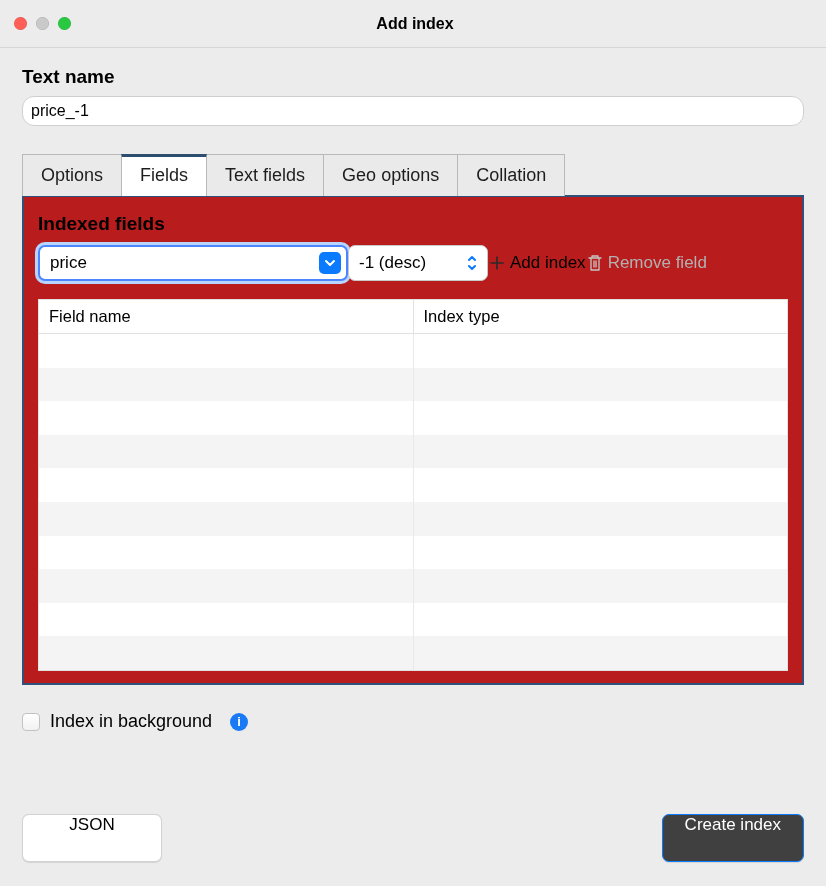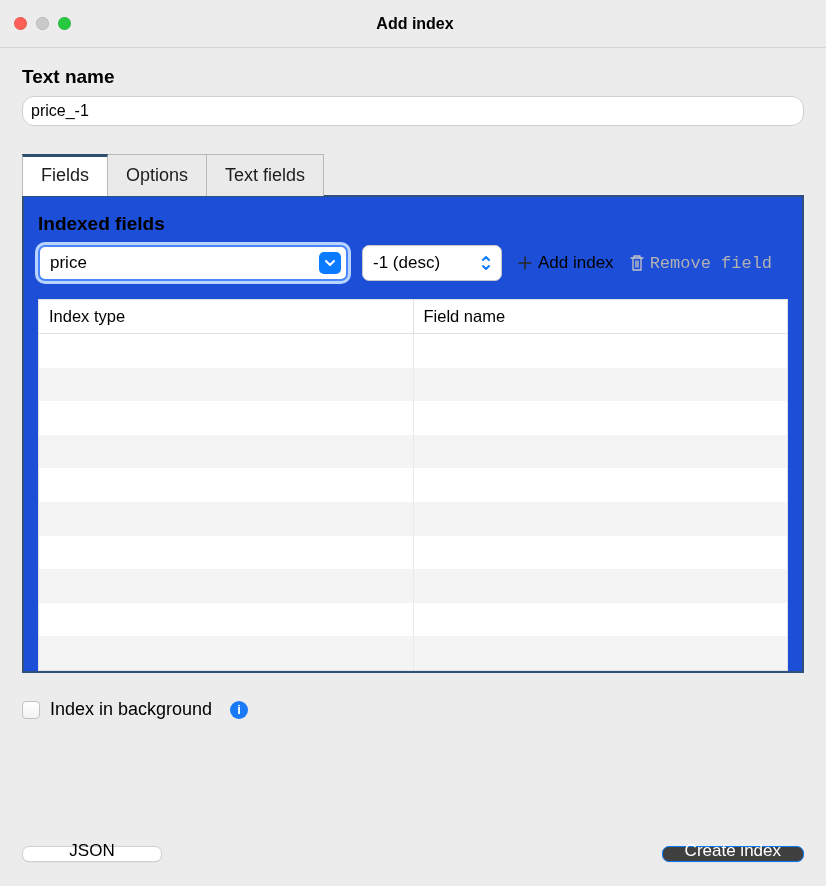--- a/index.html
+++ b/index.html
@@ -85,36 +85,35 @@
     }
     .tab.active {
       background: #fff;
       border-top: 3px solid #2e4e70;
       position: relative;
       z-index: 2;
       padding-top: 8px;
     }
     .tab-panel {
       border: 2px solid #30527a;
-      background: #1d4ed8;
+      background: #b91c1c;
       margin-top: -1px;
-      padding: 16px 14px 0 14px;
+      padding: 16px 14px 12px 14px;
     }
 
     .panel-heading {
       font-weight: 700;
       font-size: 19px;
       margin-bottom: 10px;
     }
 
     
     .field-row {
       display: flex;
       align-items: center;
-      gap: 14px;
     }
     .combo {
       position: relative;
       height: 36px;
       border-radius: 7px;
       background: #fff;
       display: flex;
       align-items: center;
     }
     .combo-field {
@@ -160,21 +159,21 @@
     }
     .chev-btn svg { display: block; }
 
     .link-btn {
       display: flex;
       align-items: center;
       gap: 4px;
       font-size: 17px;
       color: #000;
     }
-    .link-btn.disabled { color: #b1b1b1; font-family: Liberation Mono, monospace; }
+    .link-btn.disabled { color: #b1b1b1; }
     .link-btn .ico {
       width: 18px;
       height: 18px;
       display: flex;
       align-items: center;
       justify-content: center;
     }
 
     
     .table {
@@ -243,27 +242,27 @@
     
     .button-bar {
       position: absolute;
       bottom: 24px;
       left: 22px;
       right: 22px;
       display: flex;
       align-items: center;
     }
     .btn {
-      height: 16px;
+      height: 48px;
       min-width: 140px;
       padding: 0 22px;
       border-radius: 7px;
       font-size: 17px;
       display: flex;
-      align-items: flex-end;
+      align-items: flex-start;
       justify-content: center;
       background: #fff;
       border: 1px solid #d2d2d2;
       box-shadow: 0 0.5px 1px rgba(0,0,0,0.1);
     }
     .btn.primary {
       background: #404040;
       border-color: #0a7aff;
       color: #fff;
     }
@@ -280,23 +279,25 @@
   </div>
   <div class="title">Add index</div>
 </div>
 
 <div class="content">
   <div class="section-label">Text name</div>
   <input class="text-input" value="price_-1" style="">
 
   <div class="tabs-wrap">
     <div class="tabs">
+      <div class="tab">Options</div>
       <div class="tab active">Fields</div>
-      <div class="tab">Options</div>
       <div class="tab">Text fields</div>
+      <div class="tab">Geo options</div>
+      <div class="tab">Collation</div>
     </div>
     <div class="tab-panel">
       <div class="panel-heading">Indexed fields</div>
 
       <div class="field-row">
 
         <div class="combo combo-field">
           <input value="price" style="">
           <div class="chev-btn">
             <svg width="12" height="10" viewBox="0 0 12 10">
@@ -329,22 +330,22 @@
             <svg width="16" height="18" viewBox="0 0 16 18">
               <path d="M2 4 H14 M5 4 V2 H11 V4 M4 4 V16 H12 V4 M7 7 V13 M9 7 V13" stroke="#c6c6c6" stroke-width="1.3" fill="none" stroke-linecap="round" stroke-linejoin="round"></path>
             </svg>
           </span>
           <span>Remove field</span>
         </div>
       </div>
 
       <div class="table">
         <div class="thead">
+          <div class="th">Field name</div>
           <div class="th">Index type</div>
-          <div class="th">Field name</div>
         </div>
         <div class="tbody">
           <div class="trow">
               <div class="tcell"></div>
               <div class="tcell"></div>
             </div>
           <div class="trow">
               <div class="tcell"></div>
               <div class="tcell"></div>
             </div>

